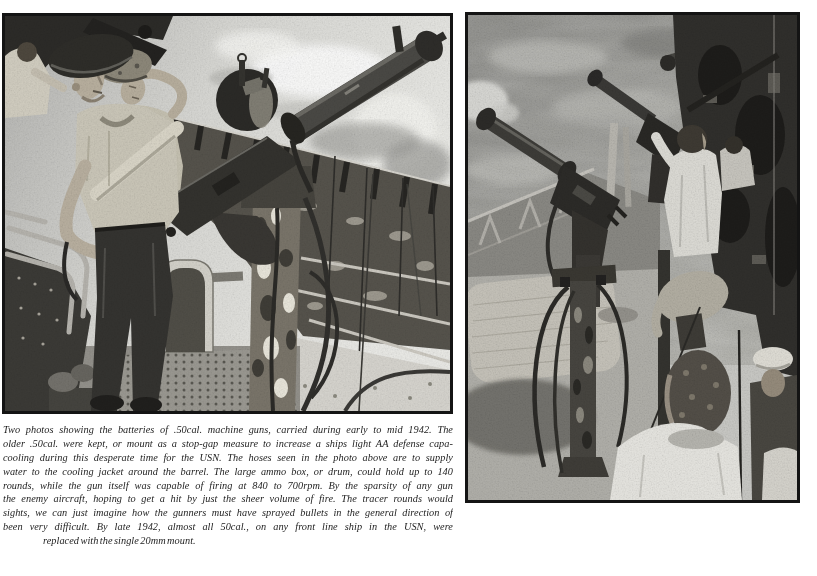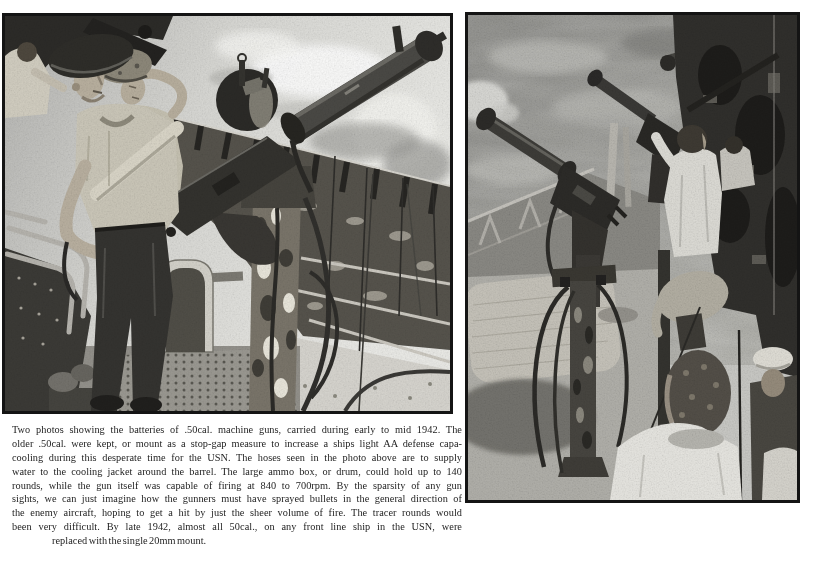--- a/index.html
+++ b/index.html
@@ -8,22 +8,22 @@
     background:#ffffff;
     font-family:"Liberation Serif", serif;
   }
   .page{position:absolute;inset:0;background:#ffffff;}
   figure.photo{position:absolute;margin:0;padding:0;box-sizing:border-box;
     border:3px solid #141414;background:#c9c9c5;overflow:hidden;}
   .photo-left{left:2px;top:13px;width:451px;height:401px;}
   .photo-right{left:465px;top:12px;width:335px;height:491px;}
   .photo svg{display:block;}
   .caption{
-    position:absolute;left:12px;top:423px;width:450px;
-    font-size:10.3px;line-height:13.9px;
+    position:absolute;left:3px;top:423px;width:450px;
+    font-style:italic;font-size:10.3px;line-height:13.9px;
     color:#1d1d1d;word-spacing:-1.2px;letter-spacing:0.05px;
   }
   .cap-line{
     text-align:justify;text-align-last:justify;
     height:13.9px;overflow:hidden;white-space:normal;
   }
   .cap-line.last{text-align-last:left;margin-left:40px;}
 </style>
 </head>
 <body>
@@ -445,19 +445,19 @@
       <rect width="329" height="485" filter="url(#grainR)" opacity="0.3" style="mix-blend-mode:multiply"></rect>
     </svg>
   </figure>
 
   <div class="caption">
     <div class="cap-line">Two photos showing the batteries of .50cal. machine guns, carried during early to mid 1942. The</div>
     <div class="cap-line">older .50cal. were kept, or mount as a stop-gap measure to increase a ships light AA defense capa-</div>
     <div class="cap-line">cooling during this desperate time for the USN. The hoses seen in the photo above are to supply</div>
     <div class="cap-line">water to the cooling jacket around the barrel. The large ammo box, or drum, could hold up to 140</div>
     <div class="cap-line">rounds, while the gun itself was capable of firing at 840 to 700rpm. By the sparsity of any gun</div>
+    <div class="cap-line">the enemy aircraft, hoping to get a hit by just the sheer volume of fire. The tracer rounds would</div>
     <div class="cap-line">sights, we can just imagine how the gunners must have sprayed bullets in the general direction of</div>
-    <div class="cap-line">the enemy aircraft, hoping to get a hit by just the sheer volume of fire. The tracer rounds would</div>
     <div class="cap-line">been very difficult. By late 1942, almost all 50cal., on any front line ship in the USN, were</div>
     <div class="cap-line last">replaced with the single 20mm mount.</div>
   </div>
 
 </div>
 
 </body></html>

